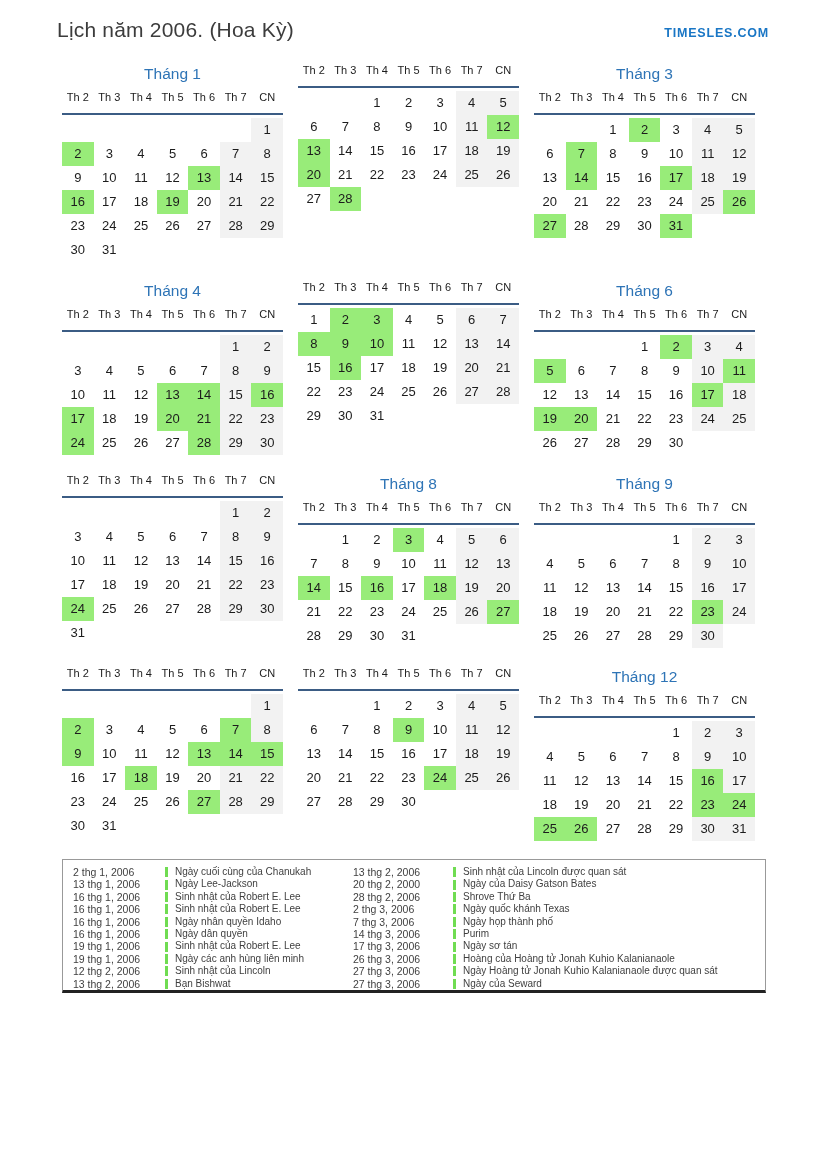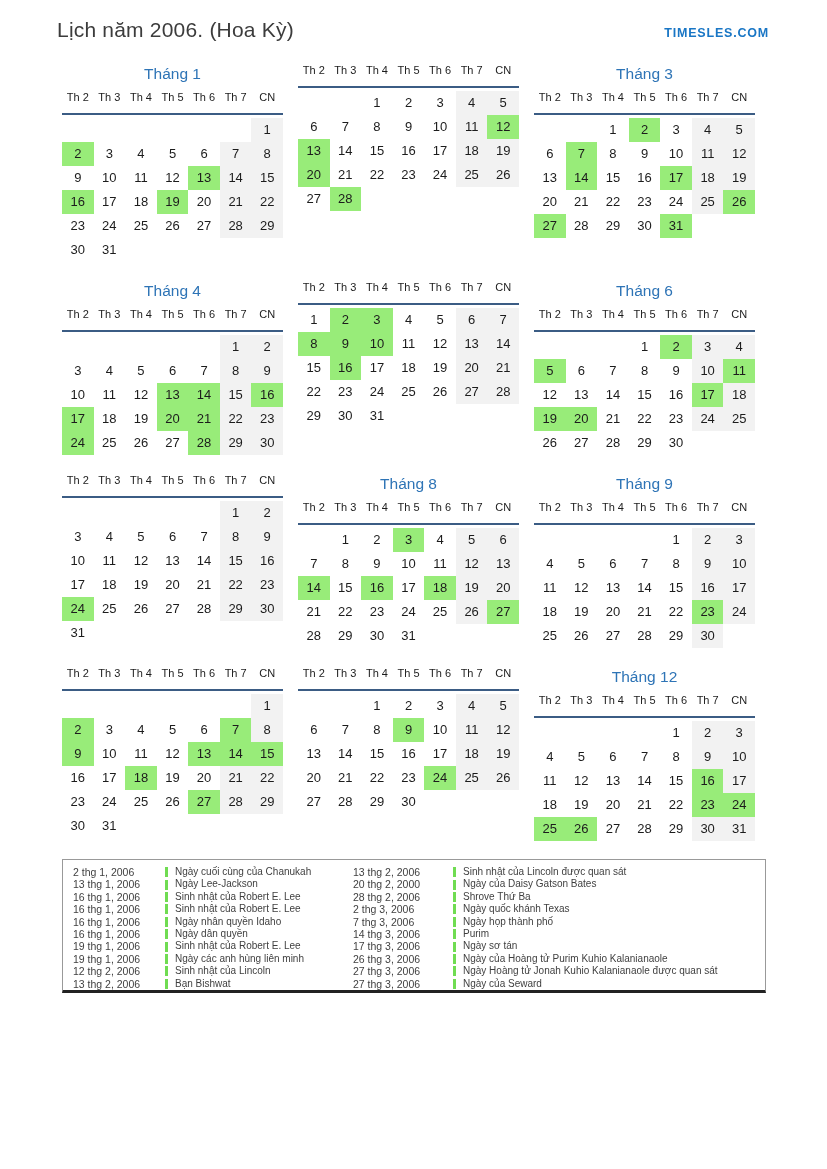--- a/index.html
+++ b/index.html
@@ -726,21 +726,21 @@
           <span>Ngày sơ tán</span>
         </div>
         <div class="l-date">19 thg 1, 2006</div>
         <div class="l-name">
           <span class="l-bar"></span>
           <span>Ngày các anh hùng liên minh</span>
         </div>
         <div class="l-date">26 thg 3, 2006</div>
         <div class="l-name">
           <span class="l-bar"></span>
-          <span>Ngày của Hoàng tử Purim Kuhio Kalanianaole</span>
+          <span>Hoàng của Hoàng tử Jonah Kuhio Kalanianaole</span>
         </div>
         <div class="l-date">12 thg 2, 2006</div>
         <div class="l-name">
           <span class="l-bar"></span>
           <span>Sinh nhật của Lincoln</span>
         </div>
         <div class="l-date">27 thg 3, 2006</div>
         <div class="l-name">
           <span class="l-bar"></span>
           <span>Ngày Hoàng tử Jonah Kuhio Kalanianaole được quan sát</span>

